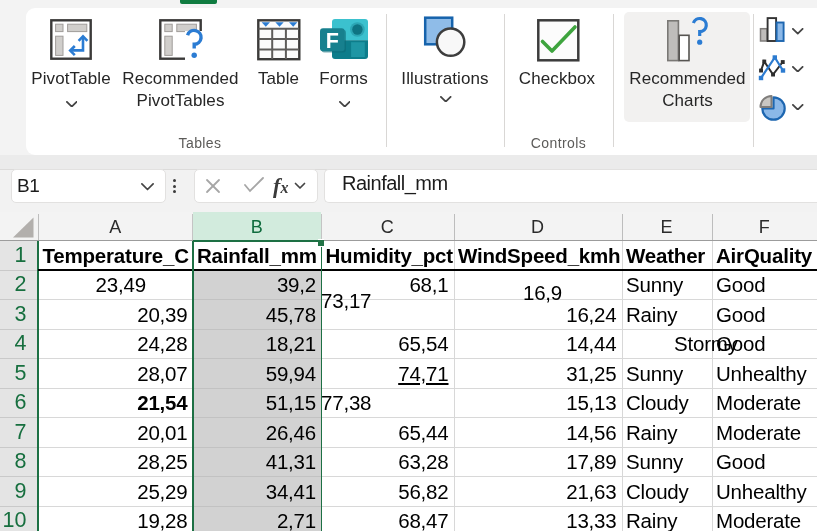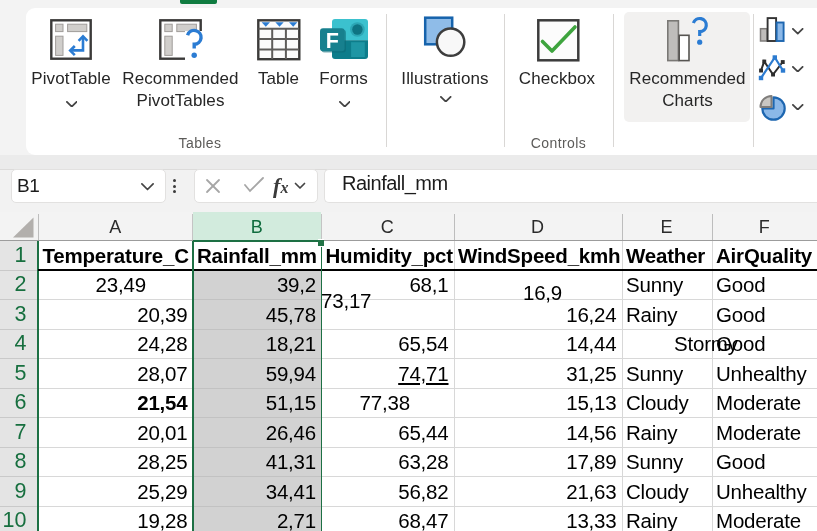--- a/index.html
+++ b/index.html
@@ -253,21 +253,21 @@
 <div class="ab cell" style="left:626px;top:329px;width:85.5px;margin-left:48px;">Stormy</div>
 <div class="ab cell" style="left:716px;top:329px;width:101px;">Good</div>
 <div class="ab cell" style="left:38px;top:358.5px;width:149.5px;text-align:right;">28,07</div>
 <div class="ab cell" style="left:192.5px;top:358.5px;width:123.5px;text-align:right;">59,94</div>
 <div class="ab cell" style="left:321px;top:358.5px;width:127.5px;text-align:right;text-decoration:underline;">74,71</div>
 <div class="ab cell" style="left:453.5px;top:358.5px;width:163px;text-align:right;">31,25</div>
 <div class="ab cell" style="left:626px;top:358.5px;width:85.5px;">Sunny</div>
 <div class="ab cell" style="left:716px;top:358.5px;width:101px;">Unhealthy</div>
 <div class="ab cell" style="left:38px;top:388px;width:149.5px;text-align:right;font-weight:bold;">21,54</div>
 <div class="ab cell" style="left:192.5px;top:388px;width:123.5px;text-align:right;">51,15</div>
-<div class="ab cell" style="left:321px;top:388px;width:127.5px;text-align:center;">77,38</div>
+<div class="ab cell" style="left:321px;top:388px;width:127.5px;text-align:left;">77,38</div>
 <div class="ab cell" style="left:453.5px;top:388px;width:163px;text-align:right;">15,13</div>
 <div class="ab cell" style="left:626px;top:388px;width:85.5px;">Cloudy</div>
 <div class="ab cell" style="left:716px;top:388px;width:101px;">Moderate</div>
 <div class="ab cell" style="left:38px;top:417.5px;width:149.5px;text-align:right;">20,01</div>
 <div class="ab cell" style="left:192.5px;top:417.5px;width:123.5px;text-align:right;">26,46</div>
 <div class="ab cell" style="left:321px;top:417.5px;width:127.5px;text-align:right;">65,44</div>
 <div class="ab cell" style="left:453.5px;top:417.5px;width:163px;text-align:right;">14,56</div>
 <div class="ab cell" style="left:626px;top:417.5px;width:85.5px;">Rainy</div>
 <div class="ab cell" style="left:716px;top:417.5px;width:101px;">Moderate</div>
 <div class="ab cell" style="left:38px;top:447px;width:149.5px;text-align:right;">28,25</div>

